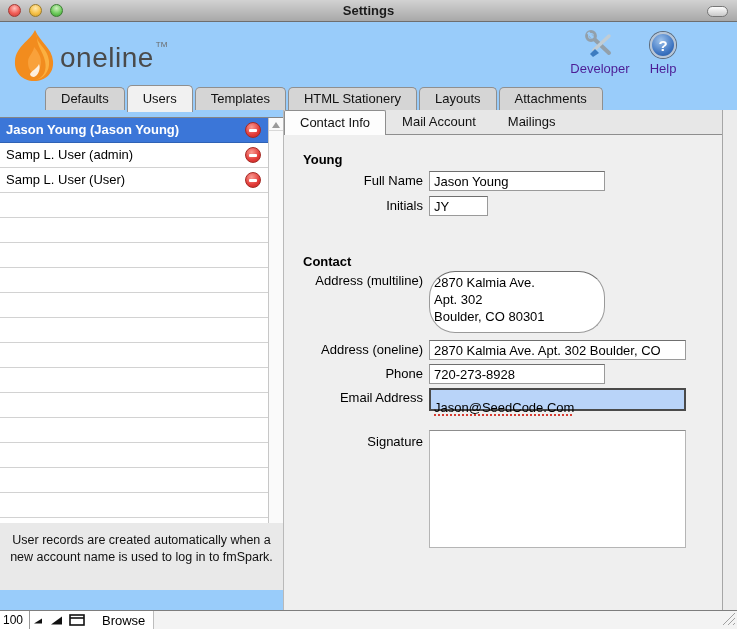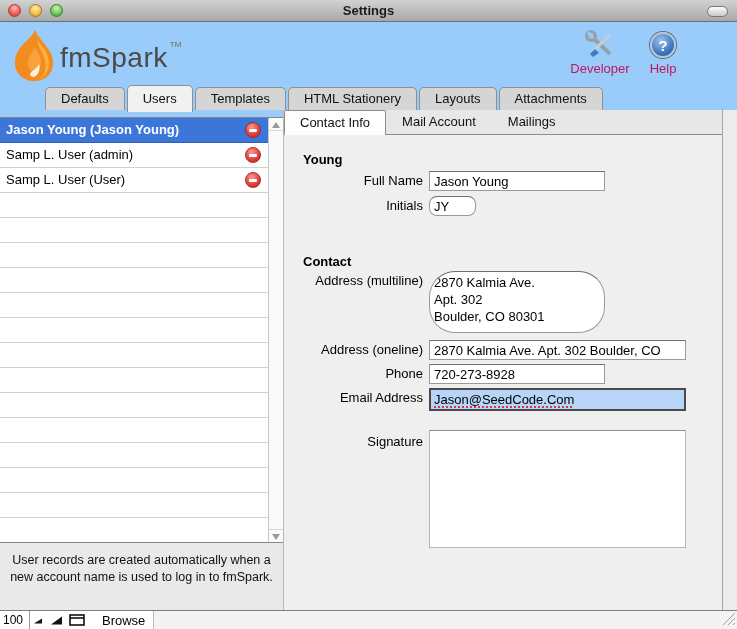--- a/index.html
+++ b/index.html
@@ -19,21 +19,21 @@
   .title-text { width:100%; text-align:center; font-size:13px; font-weight:bold; color:#1b1b1b; }
   .lozenge { position:absolute; right:9px; top:6px; width:21px; height:11px; border-radius:6px;
     border:1px solid #767676; background:linear-gradient(#fdfdfd,#c9c9c9); }
 
   
   .header { position:absolute; left:0; top:22px; width:737px; height:88px; background:#99ccfa; }
   .logo { position:absolute; left:8px; top:6px; display:flex; align-items:flex-start; }
   .logo-text { font-size:28px; color:#4a4a4a; letter-spacing:0.5px; margin-top:14px; }
   .logo-tm { font-size:8px; color:#6a6a6a; margin-top:12px; margin-left:2px; }
   .hbtn { position:absolute; top:8px; width:76px; text-align:center; cursor:default; }
-  .hbtn .cap { font-size:13px; color:#be185d; margin-top:3px; }
+  .hbtn .cap { font-size:13px; color:#4c1d95; margin-top:3px; }
   .hbtn-dev { left:562px; }
   .hbtn-help { right:36px; }
   .helpball { width:26px; height:26px; margin:2px auto 0; border-radius:50%;
     background:radial-gradient(circle at 40% 30%, #9ec3ec, #3a72c0 65%, #24559b);
     border:2px solid #b9c6d6; box-shadow:0 0 0 1px #5f6b7a; color:#fff; font-weight:bold;
     font-size:15px; line-height:23px; text-align:center; }
 
   
   .tabs { position:absolute; left:45px; bottom:0; display:flex; align-items:flex-end; }
   .tab { height:23px; background:#d5d5d5; border:1px solid #8f8f8f; border-bottom:none;
@@ -51,47 +51,47 @@
   .minus { position:absolute; right:22px; top:4px; width:16px; height:16px; border-radius:50%;
     background:radial-gradient(circle at 40% 30%, #f99b92, #e23b38 60%, #c22724);
     border:1px solid #a52a24; }
   .minus::after { content:""; position:absolute; left:3px; top:6px; width:8px; height:2.5px;
     background:#fff; border-radius:1px; }
   .vscroll { position:absolute; right:0; top:0; bottom:0; width:15px; background:#fafafa;
     border-left:1px solid #c7c7c7; }
   .sarrow { position:absolute; left:0; right:0; height:13px; border-bottom:1px solid #d8d8d8; }
   .sarrow.down { bottom:0; top:auto; border-top:1px solid #d8d8d8; border-bottom:none; }
   .sarrow svg { display:block; margin:4px auto 0; }
-  .note { position:absolute; left:0; top:433px; width:283px; height:67px; background:#e9e9e9;
+  .note { position:absolute; left:0; top:413px; width:283px; height:67px; background:#e9e9e9;
     font-size:12.5px; line-height:17px; text-align:center; color:#111; padding:9px 10px 0; }
 
   
   .pane { position:absolute; left:283px; top:110px; width:440px; height:500px;
     background:#efefef; border-left:1px solid #b9b9b9; border-right:1px solid #a6a6a6; }
   .subtabbar { position:relative; height:25px; background:#e7e7e7; border-bottom:1px solid #8e8e8e;
     display:flex; align-items:flex-end; }
   .subtab { font-size:13px; color:#111; }
   .subtab.active { background:#fdfdfd; border:1px solid #8e8e8e; border-bottom:none;
     border-radius:2px 2px 0 0; height:25px; line-height:24px; padding:0 15px; margin-bottom:-1px;
     position:relative; z-index:2; }
   .subtab.plain { line-height:24px; padding:0 16px; }
 
   .hdr { position:absolute; left:19px; font-size:13px; font-weight:bold; color:#000; }
   .frow { position:absolute; left:0; display:flex; align-items:flex-start; }
   .lbl { width:145px; text-align:right; padding-right:6px; font-size:13px; color:#000; line-height:20px; }
   .fld { background:#fff; border:1px solid #9a9a9a; border-top-color:#6f6f6f;
     font-family:inherit; font-size:13px; color:#000; padding:1px 4px; height:20px; }
   .fld.w-std { width:176px; }
-  .fld.w-sm  { width:47px;border-radius:8px; }
+  .fld.w-sm  { width:59px; }
   .fld.w-lg  { width:257px; }
   textarea.fld { resize:none; line-height:17px; padding-top:2px; overflow:hidden; }
   .fld.ta-addr { width:176px; height:62px;border-radius:26px; }
   .fld.ta-sig  { width:257px; height:118px; border-color:#b5b5b5; border-top-color:#8d8d8d; }
   .emailfld { width:257px; height:23px; background:#b9d4f9; border:2px solid #4a4a4a;
-    font-size:13px; line-height:19px; padding:0 3px; }
+    font-size:13px; line-height:19px; padding:8px 3px; }
   .emailfld span { text-decoration:underline dotted #d43c32 2px; text-underline-offset:2px; }
 
   
   .statusbar { position:absolute; left:0; top:610px; width:737px; height:19px;
     background:#f3f3f3; border-top:1px solid #7e7e7e; display:flex; align-items:center; }
   .sb-left { display:flex; align-items:center; height:100%; background:#fff;
     border-right:1px solid #bdbdbd; padding-right:8px; }
   .zoombox { width:30px; text-align:left; padding-left:3px; font-size:12px; color:#000;
     border-right:1px solid #9a9a9a; height:100%; line-height:18px; }
   .sbicon { display:flex; align-items:center; justify-content:center; height:100%; padding:0 3px; }
@@ -118,21 +118,21 @@
   <div class="header">
     <div class="logo">
       <span>
         <svg width="52" height="56" viewBox="0 0 52 56">
           <path d="M27 2 C22 13 8 18 7 33 C6 45 15 53 26 53 C38 53 46 45 45 33 C44 20 32 14 27 2 Z" fill="#f28c1e"></path>
           <path d="M29 6 C27 15 40 20 41 33 C42 44 35 51 27 52 C36 50 39 42 37 33 C35 23 28 18 29 6 Z" fill="#fbb040"></path>
           <path d="M20 34 C20 28 26 24 26 19 C30 24 33 28 33 34 C33 40 30 44 26 44 C22 44 20 40 20 34 Z" fill="#f9a13a"></path>
           <path d="M22 46 C24 42 29 41 31 36 C33 41 30 48 26 49 C24 49 22 48 22 46 Z" fill="#fff" opacity="0.85"></path>
         </svg>
       </span>
-      <span class="logo-text">fmSpark</span>
+      <span class="logo-text">oneline</span>
       <span class="logo-tm">TM</span>
     </div>
 
     <div class="hbtn hbtn-dev">
       <span class="devicon">
         <svg width="30" height="28" viewBox="0 0 30 28" style="margin:0 auto;">
           <line x1="6" y1="6" x2="24" y2="23" stroke="#93a0aa" stroke-width="4" stroke-linecap="round"></line>
           <circle cx="6" cy="6" r="4.4" fill="none" stroke="#93a0aa" stroke-width="3"></circle>
           <line x1="3" y1="2.6" x2="8" y2="8" stroke="#99ccfa" stroke-width="3"></line>
           <line x1="24" y1="6" x2="9" y2="20" stroke="#c2cdd4" stroke-width="3.4" stroke-linecap="round"></line>

